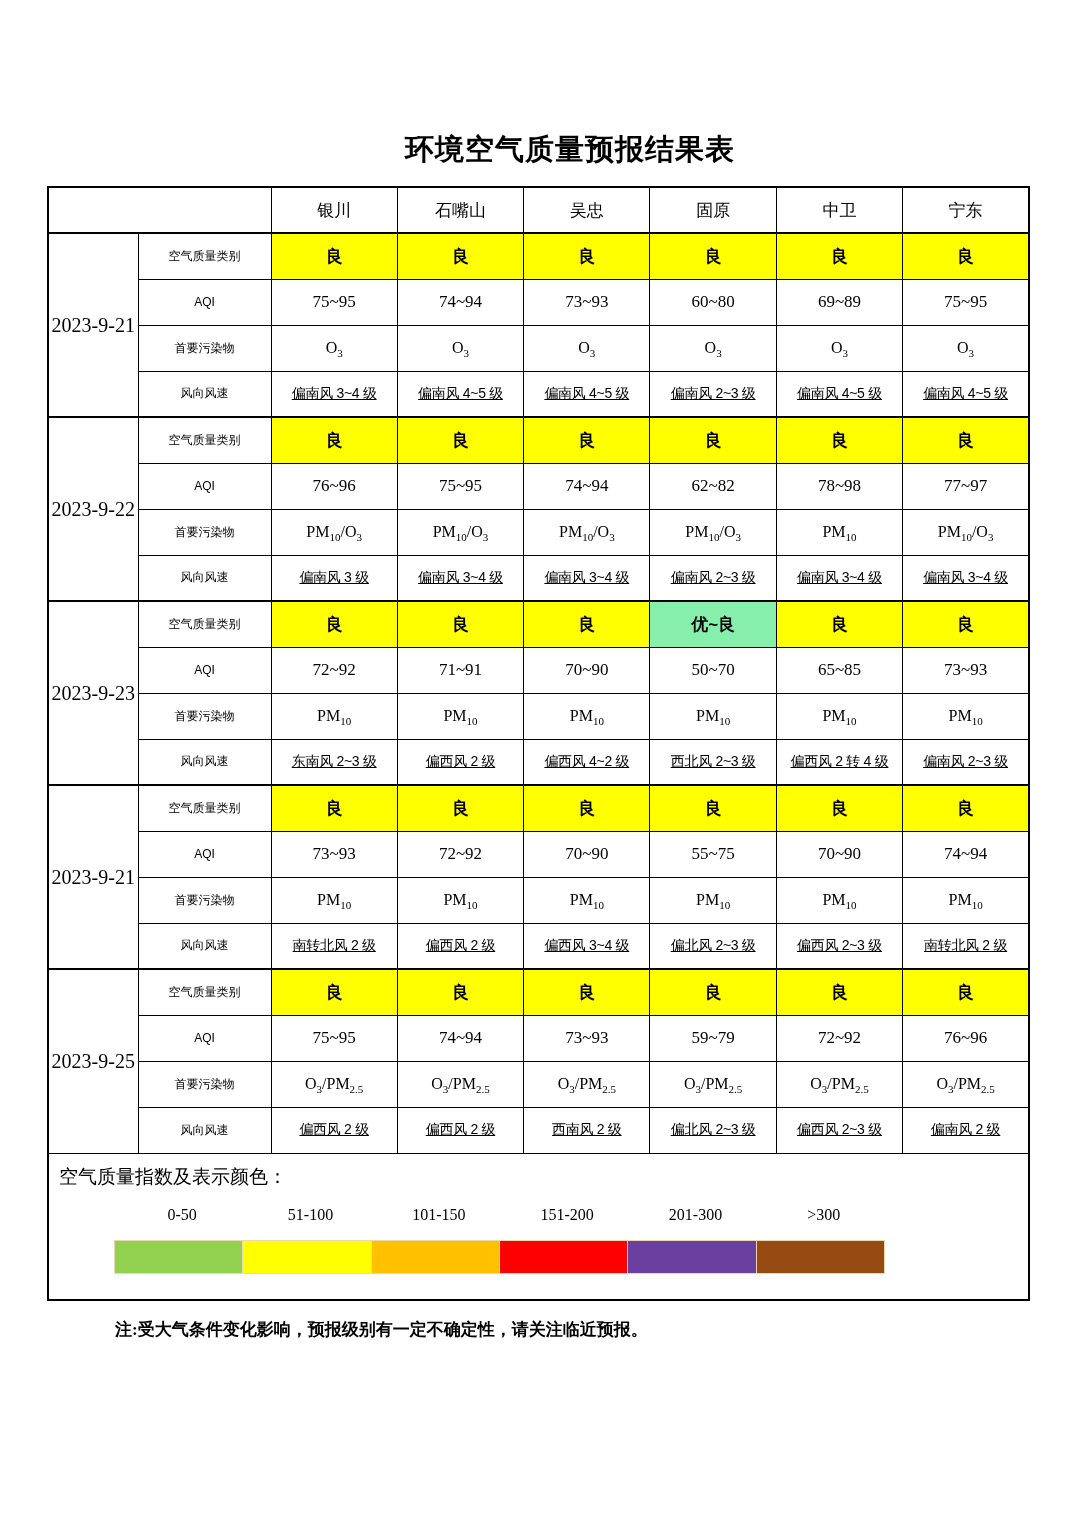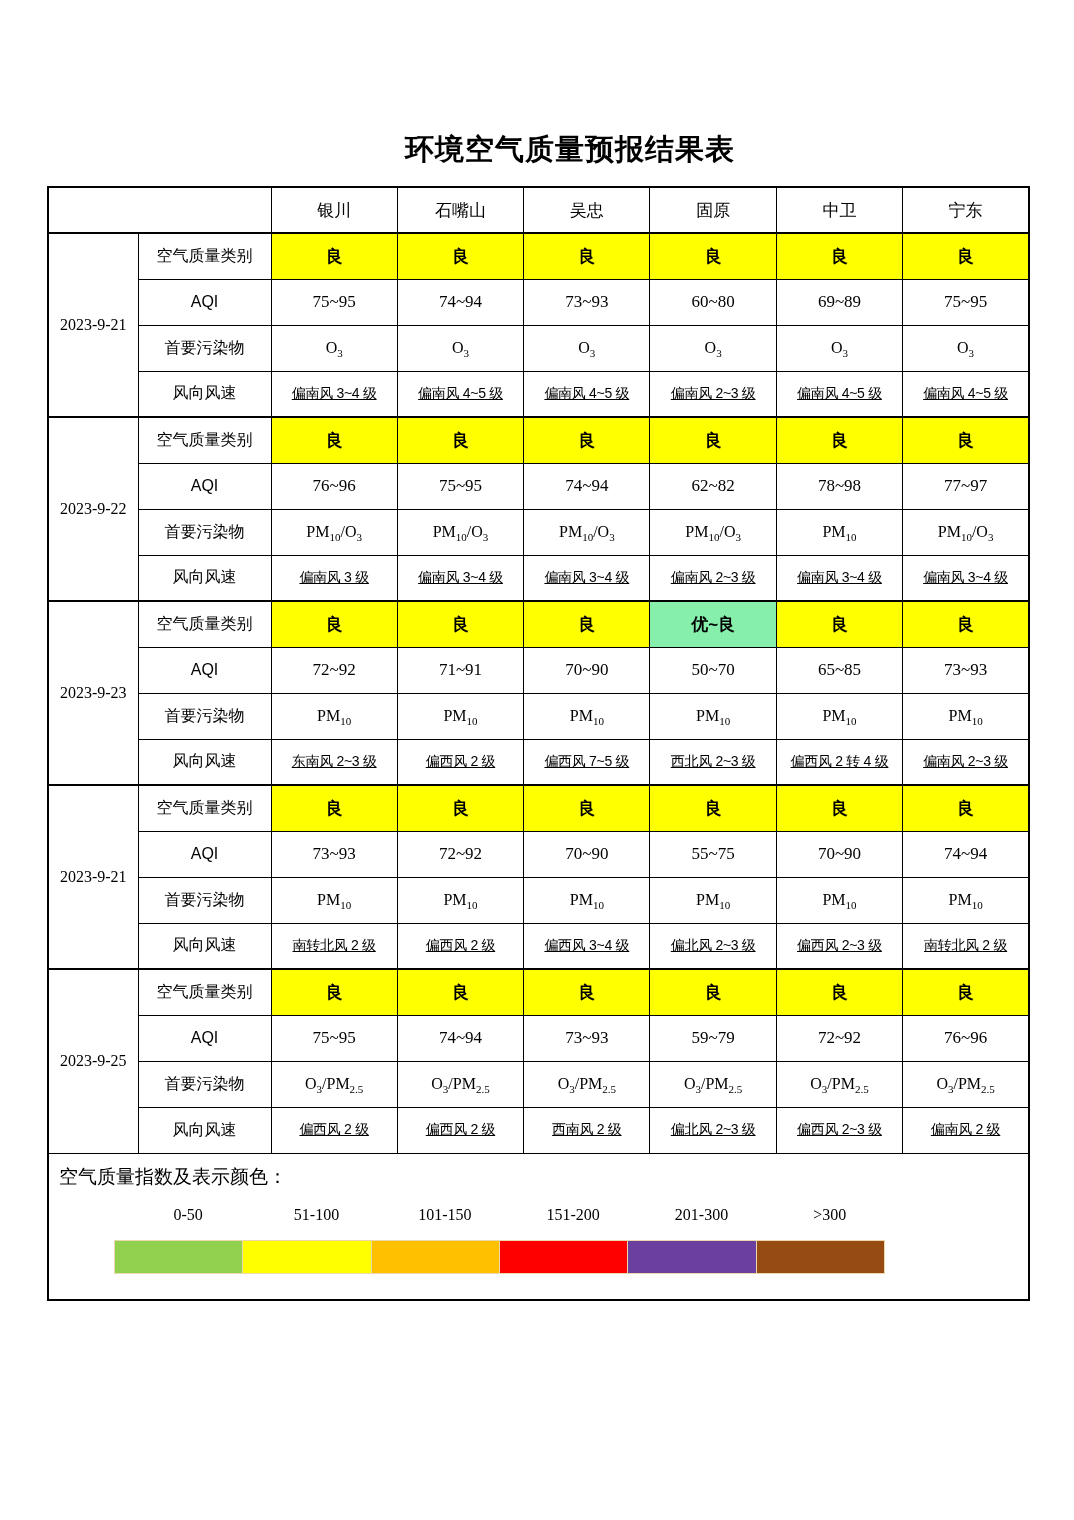--- a/index.html
+++ b/index.html
@@ -9,30 +9,30 @@
         font-family:"Liberation Serif","DejaVu Serif",serif;font-weight:bold;font-size:29px;letter-spacing:1px;}
   table.forecast{position:absolute;left:47px;top:186px;width:983px;border-collapse:collapse;
         table-layout:fixed;border:2px solid #000;padding-left:36px;}
   table.forecast th,table.forecast td{border:1px solid #000;text-align:center;vertical-align:middle;
         padding:0;overflow:hidden;}
   col.c-date{width:90px;} col.c-label{width:133px;}
   tr.hdr{height:46px;}
   tr.r{height:46px;}
   tr.block-start td{border-top:2px solid #000;}
   th.city{font-weight:normal;font-size:17px;}
-  td.date{font-family:"Liberation Serif","DejaVu Serif",serif;font-size:16px;}
-  td.rowlabel{font-size:16px;}
+  td.date{font-family:"Liberation Serif","DejaVu Serif",serif;font-size:20px;}
+  td.rowlabel{font-size:12px;}
   td.cat{font-size:17px;font-weight:bold;}
   td.aqi{font-family:"Liberation Serif","DejaVu Serif",serif;font-size:17px;margin-left:44px;}
   td.pol{font-family:"Liberation Serif","DejaVu Serif",serif;font-size:16px;}
   td.pol sub{font-size:11px;line-height:0;}
   td.wind{font-size:14px;letter-spacing:-0.3px;text-decoration:underline;}
   td.legend-cell{height:145px;border-top:2px solid #000;position:relative;text-align:left;}
   .legend-title{position:absolute;left:10px;top:10px;font-size:19px;}
-  .legend-labels{position:absolute;left:75px;top:52px;width:770px;display:flex;}
+  .legend-labels{position:absolute;left:69px;top:52px;width:770px;display:flex;}
   .legend-labels div{flex:1;text-align:center;font-family:"Liberation Serif","DejaVu Serif",serif;font-size:16px;}
   .legend-bar{position:absolute;left:65px;top:86px;width:770px;height:34px;display:flex;}
   .legend-bar div{flex:1;border:1px solid #ecd8ae;margin-right:-1px;}
   .note{position:absolute;left:115px;top:1318px;font-family:"Liberation Serif","DejaVu Serif",serif;
         font-weight:bold;font-size:17px;}
   .pageno{position:absolute;left:0;right:0;top:1424px;text-align:center;
         font-family:"Liberation Serif","DejaVu Serif",serif;font-size:17px;}
   .footer-rule{position:absolute;left:118px;top:1455px;width:848px;border-top:2px solid #1a1a1a;}
 </style>
 </head>
@@ -164,21 +164,21 @@
           <td class="pol">PM<sub>10</sub></td>
           <td class="pol">PM<sub>10</sub></td>
           <td class="pol">PM<sub>10</sub></td>
           <td class="pol">PM<sub>10</sub></td>
           <td class="pol">PM<sub>10</sub></td>
         </tr>
         <tr class="r">
           <td class="rowlabel">风向风速</td>
           <td class="wind">东南风 2~3 级</td>
           <td class="wind">偏西风 2 级</td>
-          <td class="wind">偏西风 7~5 级</td>
+          <td class="wind">偏西风 4~2 级</td>
           <td class="wind">西北风 2~3 级</td>
           <td class="wind">偏西风 2 转 4 级</td>
           <td class="wind">偏南风 2~3 级</td>
         </tr>
         <tr class="r block-start">
           <td class="date" rowspan="4">2023-9-21</td>
           <td class="rowlabel">空气质量类别</td>
           <td class="cat" style="background: rgb(255, 255, 0);">良</td>
           <td class="cat" style="background: rgb(255, 255, 0);">良</td>
           <td class="cat" style="background: rgb(255, 255, 0);">良</td>
@@ -267,16 +267,17 @@
               <div style="background: rgb(255, 192, 0);"></div>
               <div style="background: rgb(255, 0, 0);"></div>
               <div style="background: rgb(107, 63, 160);"></div>
               <div style="background: rgb(150, 75, 19);"></div>
             </div>
           </td>
         </tr>
       </tbody>
   </table>
 
+  <div class="note">注:受大气条件变化影响，预报级别有一定不确定性，请关注临近预报。</div>
   <div class="pageno">2</div>
   <div class="footer-rule"></div>
 
 </div>
 
 </body></html>

